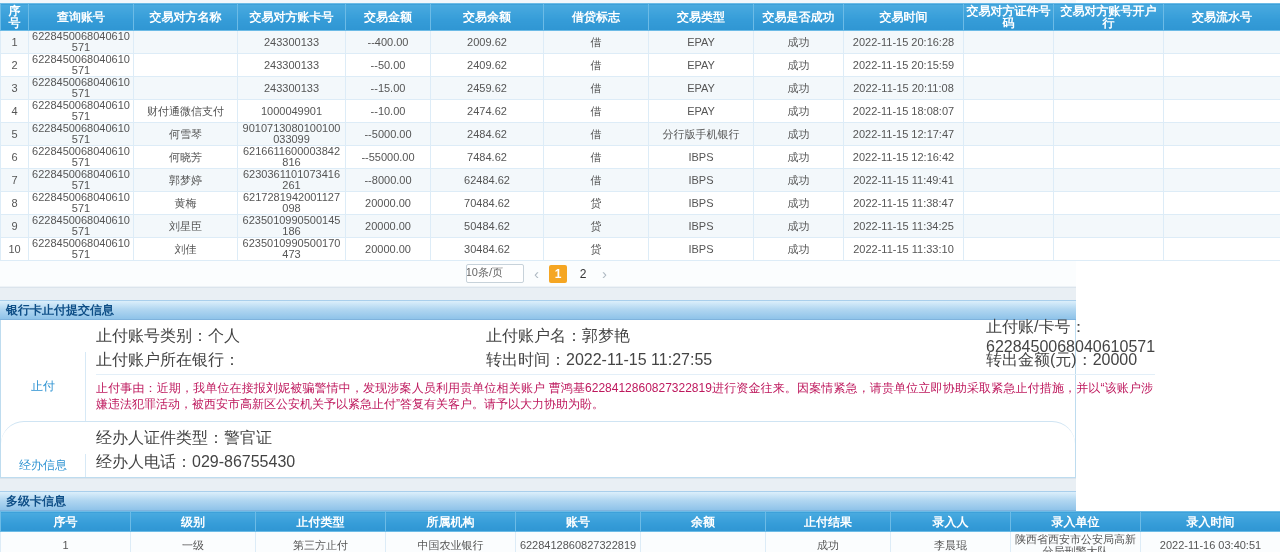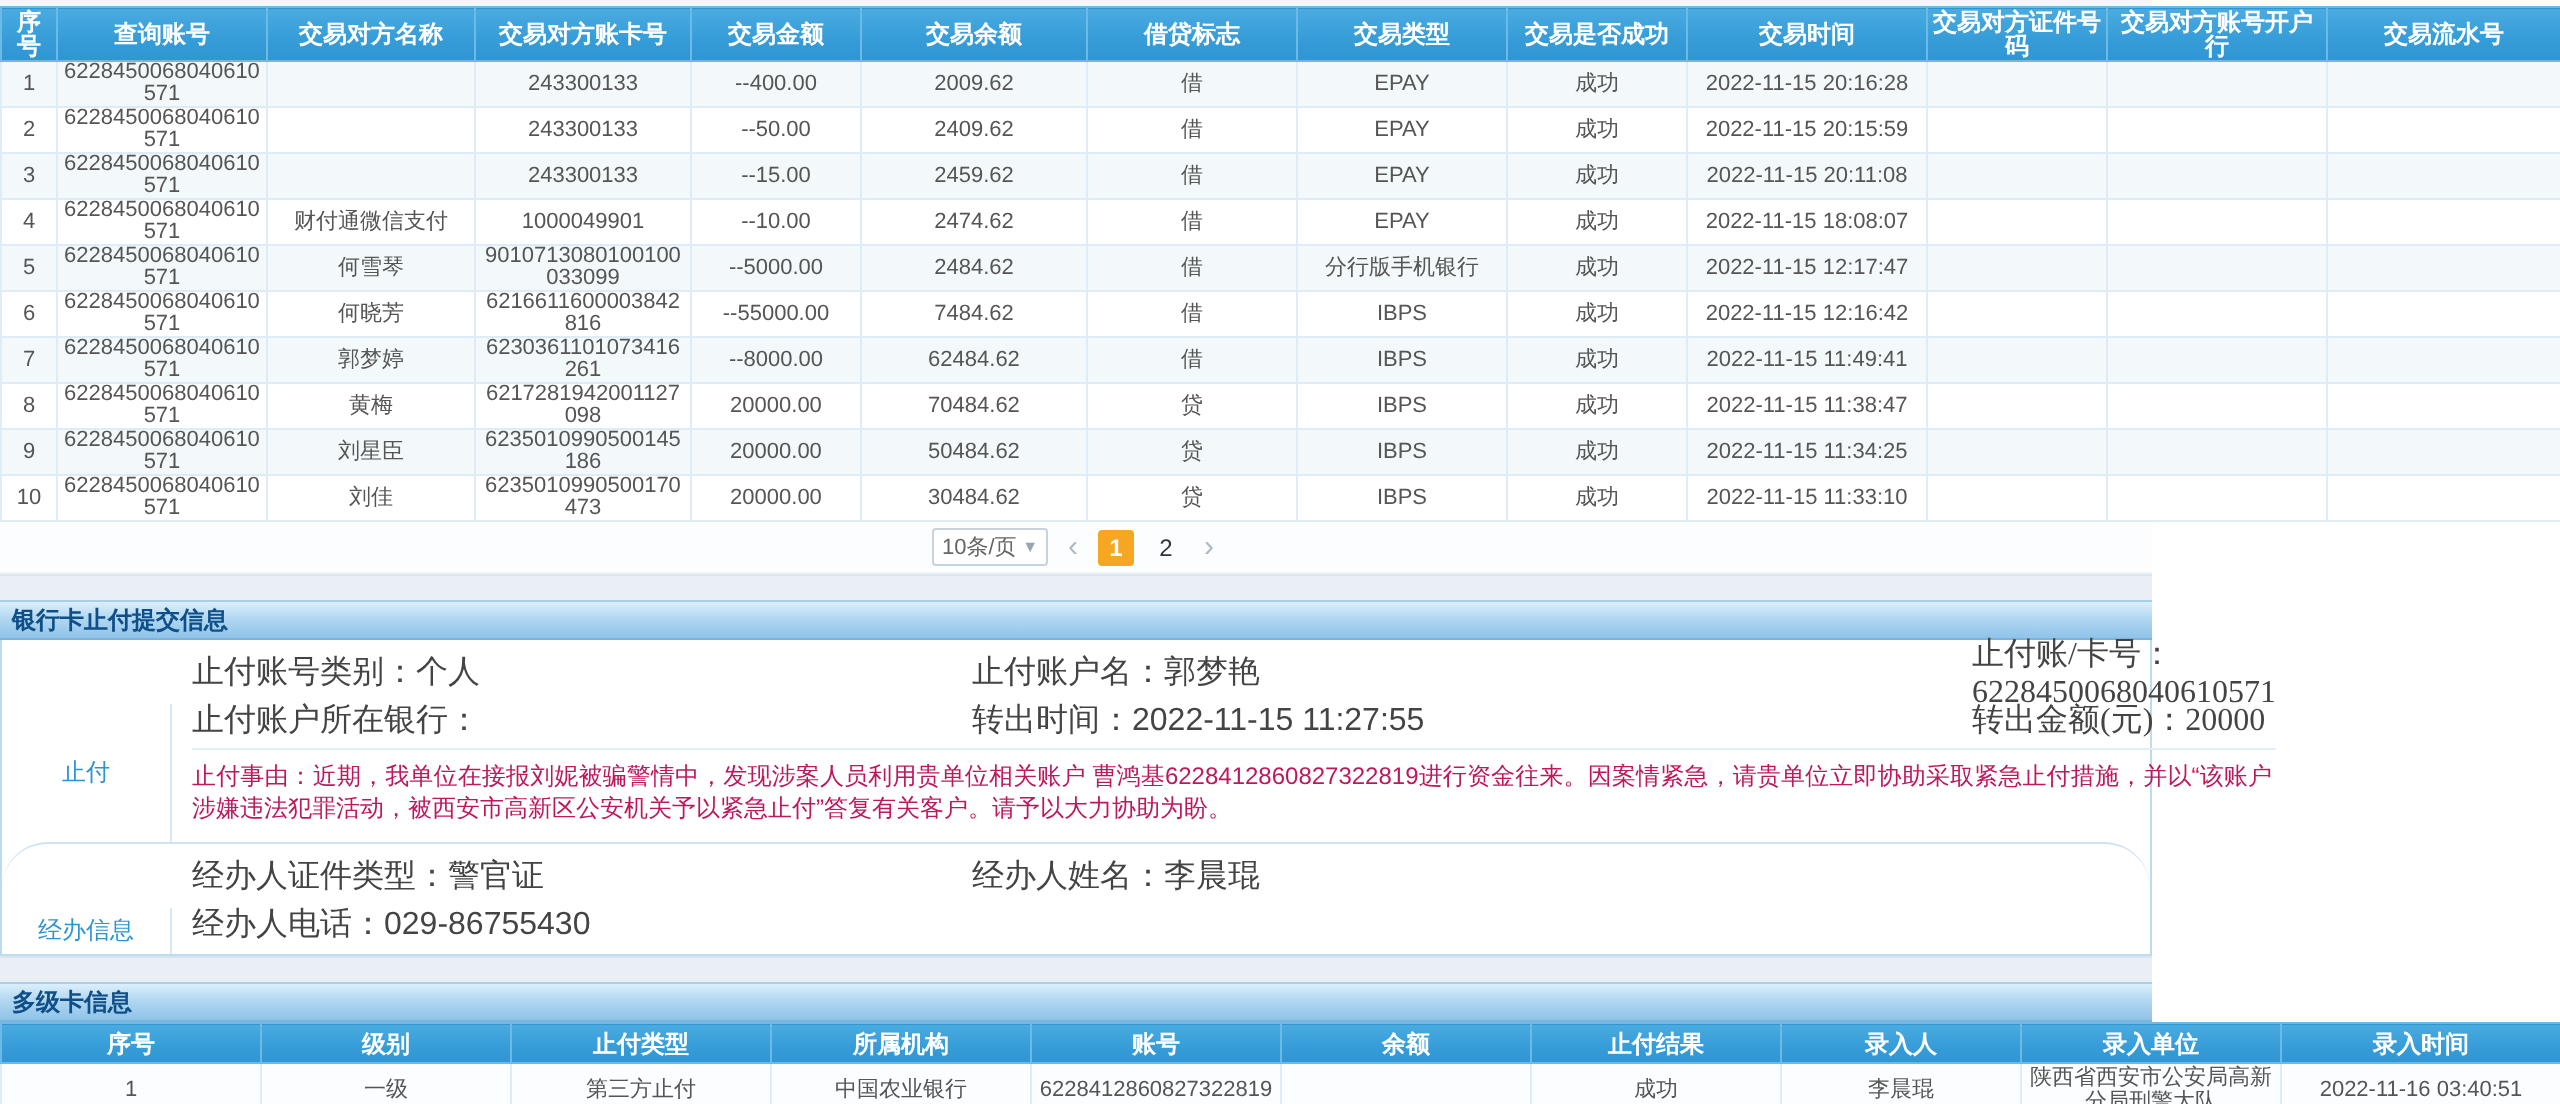--- a/index.html
+++ b/index.html
@@ -28,22 +28,22 @@
   #txn-table tbody tr:nth-child(odd)  td { background:#f3f8fb; }
   #txn-table tbody tr:nth-child(even) td { background:#ffffff; }
 
   
   .pagination {
     height:26px; display:flex; align-items:center; justify-content:center;
     gap:7px; background:#fbfdfe; font-size:12px; border-bottom:1px solid #eef3f7;
   }
   .page-size {
     width:58px; height:19px; border:1px solid #c7d2da; border-radius:2px;
-    background:#fff; display:flex; align-items:center; justify-content:space-between;
-    padding:0 4px; color:#666; font-size:11px; white-space:nowrap; overflow:hidden; cursor:pointer;
+    background:#fff; display:flex; align-items:flex-end; justify-content:space-between;
+    padding:0 20px; color:#666; font-size:11px; white-space:nowrap; overflow:hidden; cursor:pointer;flex-direction:column;
   }
   .page-size .caret { color:#9aa6af; font-size:8px; flex:0 0 auto; }
   .pg-arrow { color:#aeb9c2; font-size:15px; line-height:15px; padding:0 3px; cursor:pointer; }
   .pg-num {
     min-width:18px; height:18px; line-height:18px; text-align:center;
     border-radius:2px; color:#333; cursor:pointer; font-size:12px;
   }
   .pg-num.active { background:#f5a623; color:#fff; font-weight:bold; }
 
   
@@ -58,21 +58,21 @@
   
   .info-box { background:#fff; border:1px solid #bedcef; border-top:none; }
   .info-group { display:flex; }
   .info-group.second { border-top:1px solid #cfe4f3;border-radius:23px; }
   .group-label {
     flex:0 0 85px; display:flex; align-items:center; justify-content:center;
     color:#2e93d2; font-size:12px; border-right:1px solid #d7e9f6;margin-top:32px;
   }
   .group-content { flex:1; padding:4px 12px 3px 10px; }
   .field-row { display:flex; align-items:center; height:24px; font-size:16px; color:#444; }
-  .f1 { width:390px; } .f2 { width:500px; } .f3 { flex:1;font-family:Liberation Serif, serif; }
+  .f1 { width:390px; } .f2 { width:500px; } .f3 { flex:1; }
   .note {
     border-top:1px solid #e3eff8; margin-top:2px; padding:5px 2px 6px 0;
     font-size:12px; line-height:16px; color:#be185d; text-align:justify;
   }
 
   
   #multi-table th { height:20px; }
   #multi-table td {
     height:20px; text-align:center; vertical-align:middle;
     border:1px solid #ddecf7; padding:1px 3px;
@@ -302,21 +302,20 @@
           <span class="f3">转出金额(元)：20000</span>
         </div>
         <div class="note">止付事由：近期，我单位在接报刘妮被骗警情中，发现涉案人员利用贵单位相关账户 曹鸿基6228412860827322819进行资金往来。因案情紧急，请贵单位立即协助采取紧急止付措施，并以“该账户涉嫌违法犯罪活动，被西安市高新区公安机关予以紧急止付”答复有关客户。请予以大力协助为盼。</div>
       </div>
     </div>
     <div class="info-group second">
       <div class="group-label">经办信息</div>
       <div class="group-content">
         <div class="field-row">
           <span class="f1">经办人证件类型：警官证</span>
-          <span class="f3">经办人姓名：李晨琨</span>
         </div>
         <div class="field-row">
           <span class="f1">经办人电话：029-86755430</span>
           <span class="f2"></span>
           <span class="f3"></span>
         </div>
       </div>
     </div>
   </div>
 

